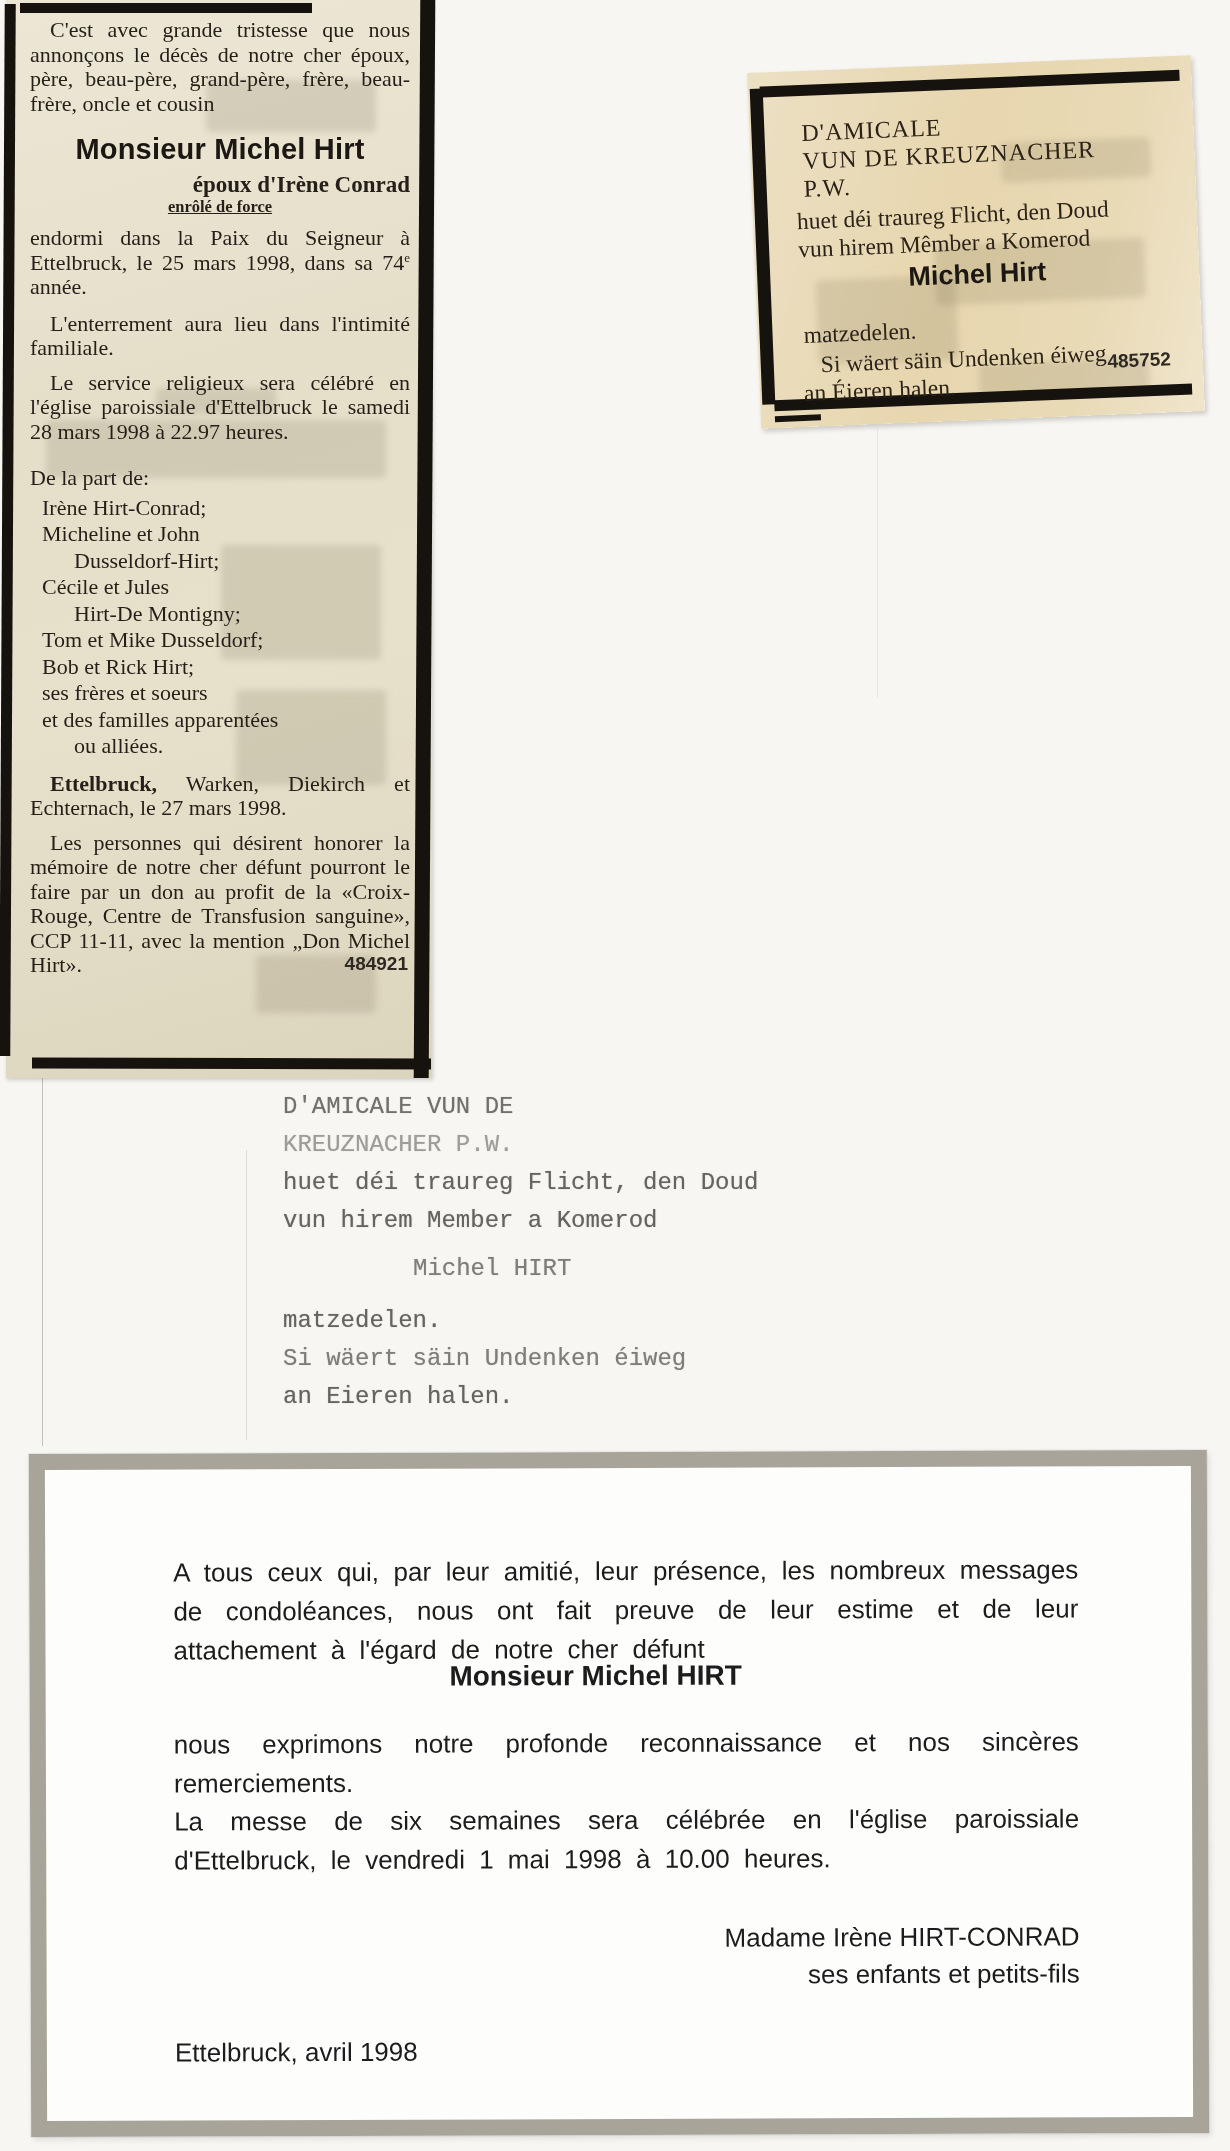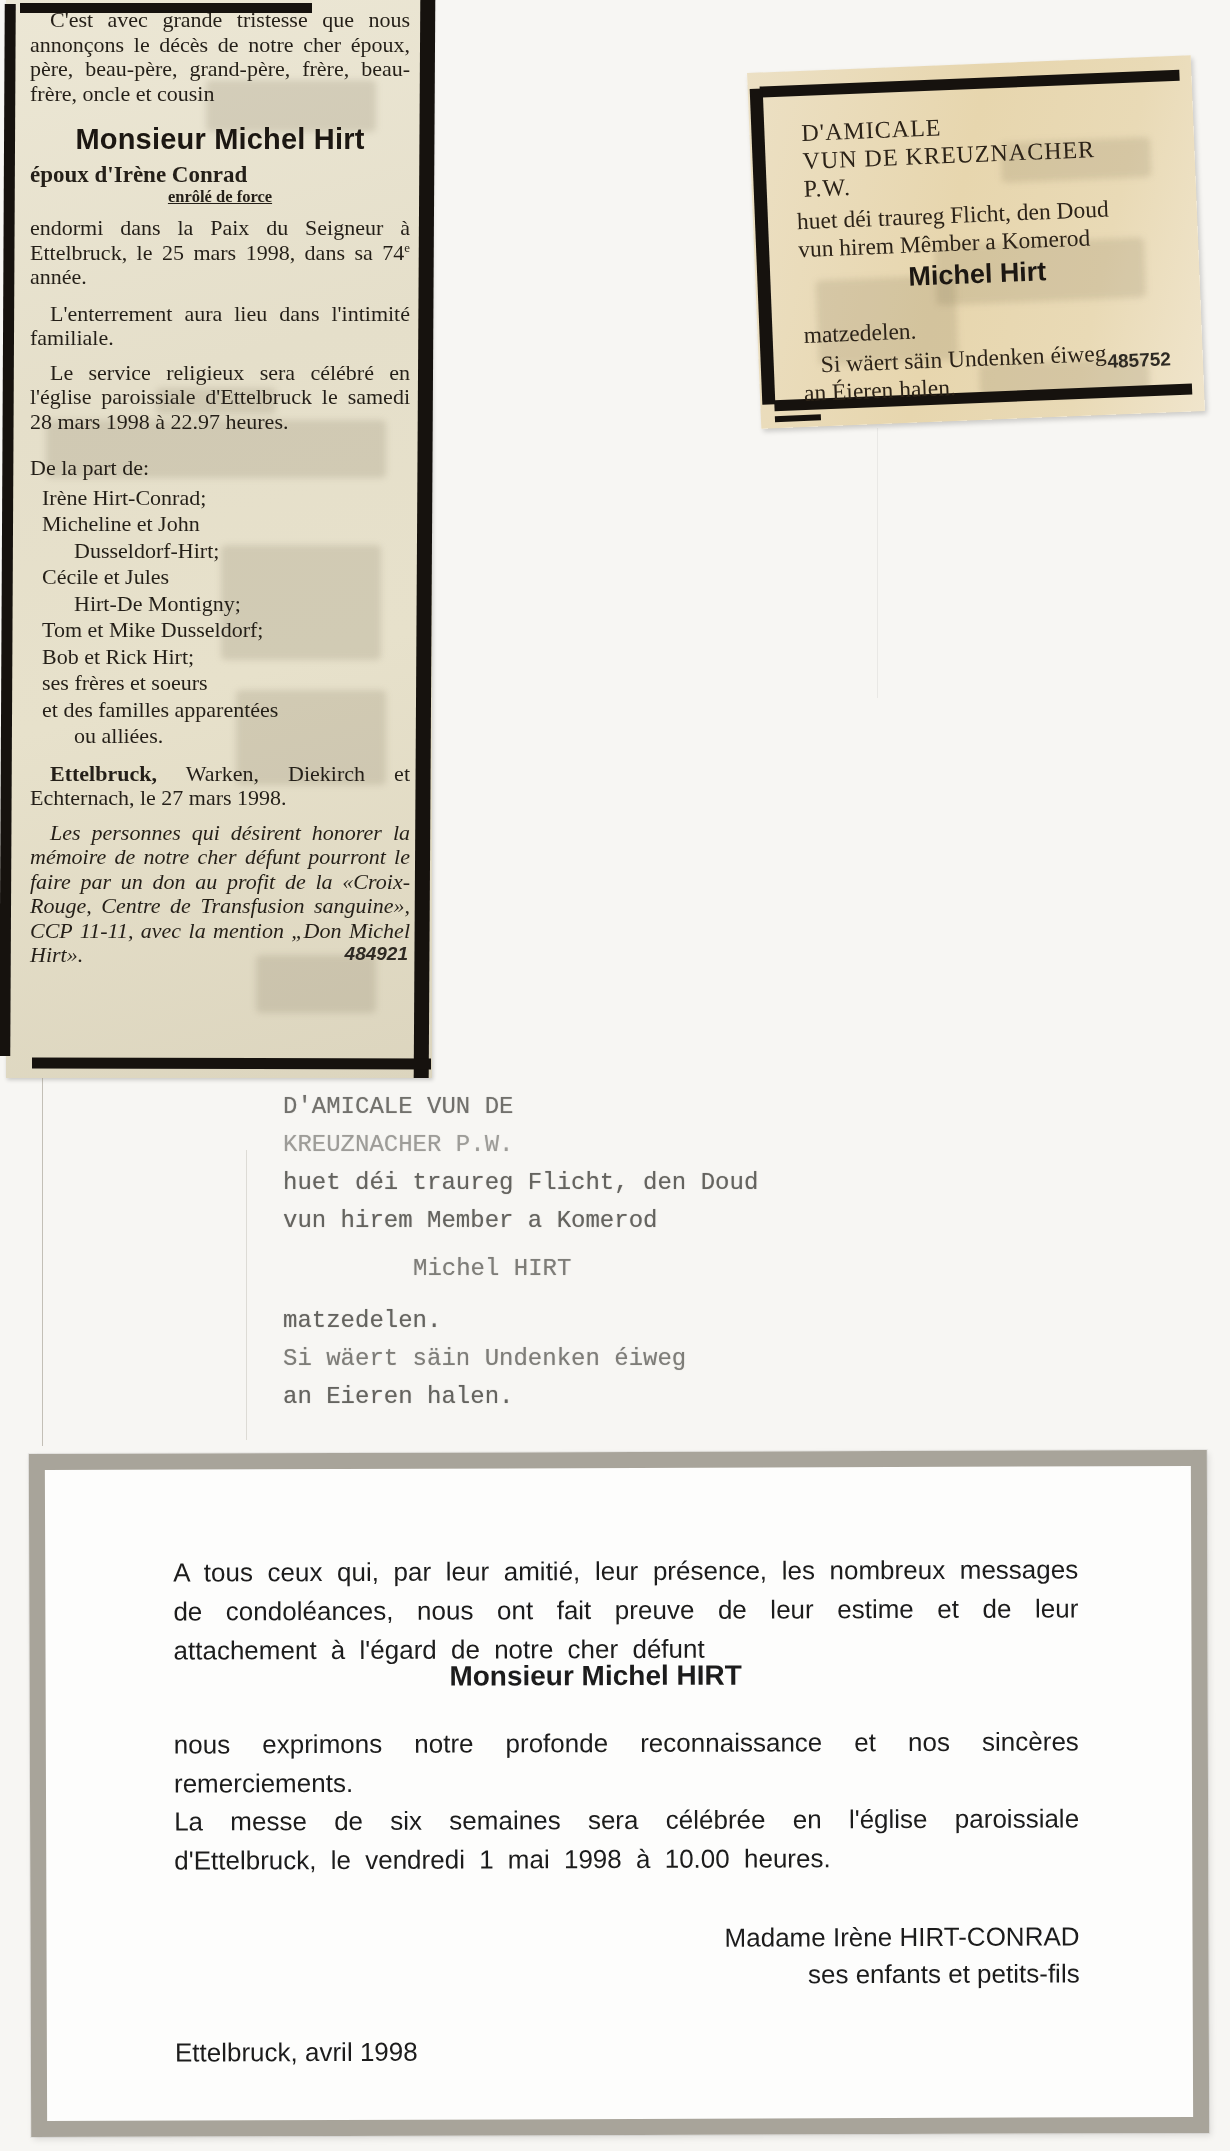--- a/index.html
+++ b/index.html
@@ -17,35 +17,35 @@
   }
   .bar { position:absolute; background:#16120e; }
   .bar-l  { left:2px;   top:4px;    width:11px;  height:1052px; transform:rotate(0.3deg); }
   .bar-t  { left:20px;  top:3px;    width:292px; height:10px; }
   .bar-r  { left:417px; top:0;      width:15px;  height:1078px; transform:rotate(0.35deg); }
   .bar-b  { left:32px;  top:1058px; width:399px; height:11px; transform:rotate(0.15deg); }
 
   .clip-left-content { position:absolute; left:24px; top:8px; width:380px; }
   .np { font-size:22px; line-height:24.5px; color:#241f18; text-align:justify; margin:0; }
   .np.ind { text-indent:20px; }
-  .np-p1 { margin-top:0; }
+  .np-p1 { margin-top:10px; }
   .np-name { margin-top:18px; text-align:center;
     font-family:"Liberation Sans", sans-serif; font-weight:bold; font-size:29px; line-height:31px;
     color:#1c1712; letter-spacing:0.2px; }
-  .np-spouse { margin-top:7px; text-align:left; font-weight:bold; font-size:23px; line-height:25px; color:#241f18; }
+  .np-spouse { margin-top:7px; text-align:right; font-weight:bold; font-size:23px; line-height:25px; color:#241f18; }
   .np-conscript { text-align:center; font-weight:bold; font-size:16.5px; line-height:19px; color:#241f18;text-decoration:underline; }
   .np-p2 { margin-top:10px; }
   .np-p3 { margin-top:12px; }
   .np-p4 { margin-top:10px; }
   .np-p5 { margin-top:22px; }
   .family { margin-top:4px; padding-left:12px; }
   .family div { font-size:22px; line-height:26.5px; color:#241f18; }
   .family .ind2 { padding-left:32px; }
   .np-p6 { margin-top:12px; }
-  .np-p7 { margin-top:10px; position:relative;font-style:italic; }
+  .np-p7 { margin-top:10px; position:relative; }
   .refnum { font-family:"Liberation Sans", sans-serif; font-weight:bold; font-size:19px; color:#2e2a23; }
   .refnum-left { position:absolute; right:2px; bottom:1px; }
   sup.e { font-size:13px; vertical-align:super; line-height:0; }
 
   .ghost { position:absolute; background:rgba(125,115,88,0.20); filter:blur(3px); border-radius:5px; }
   .ghost2 { position:absolute; background:rgba(110,100,72,0.17); filter:blur(3px); border-radius:5px; }
 
   
   .clip-right {
     position:absolute; left:754px; top:64px; width:444px; height:356px;

